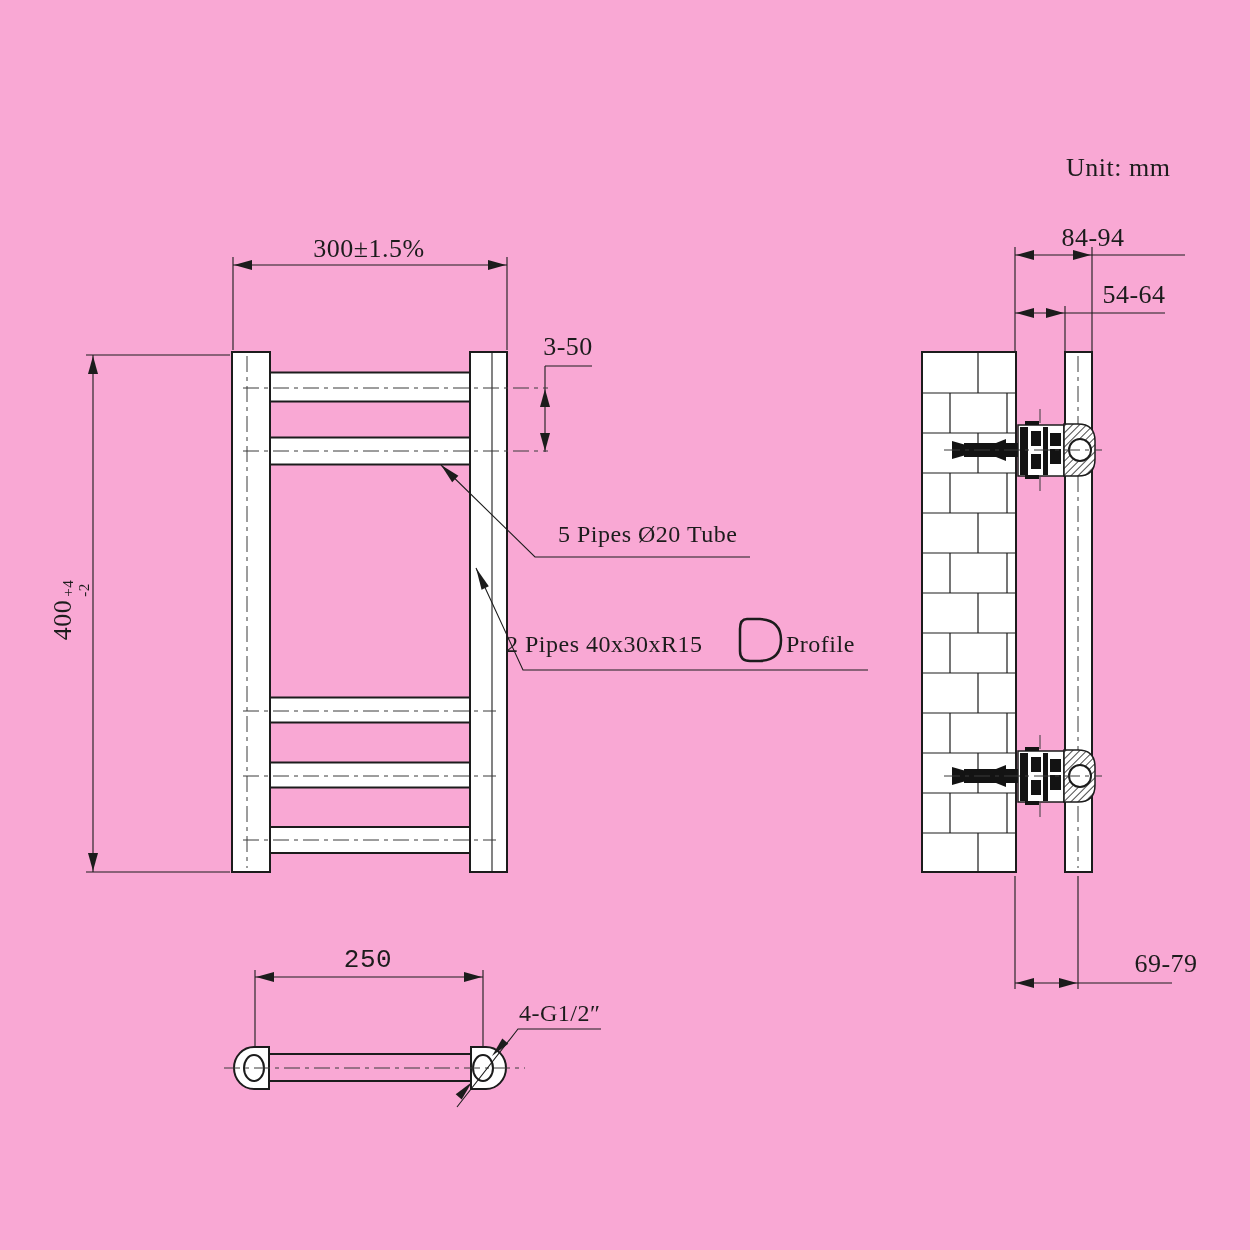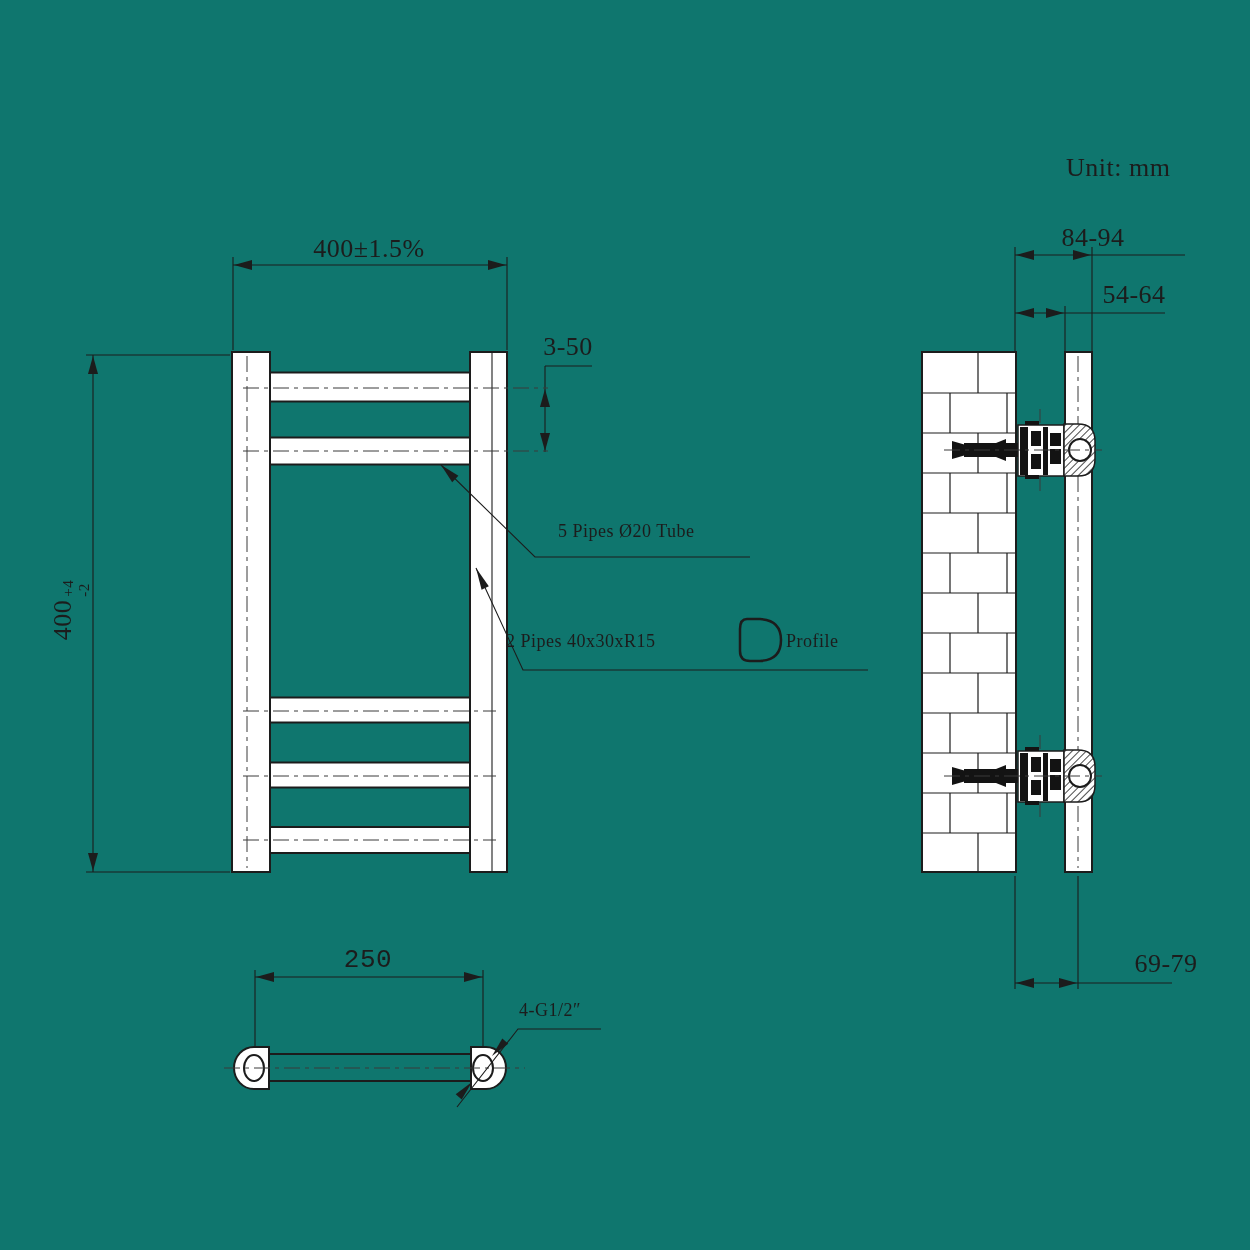--- a/index.html
+++ b/index.html
@@ -1,21 +1,21 @@
 <!DOCTYPE html>
 <html><head>
 <meta charset="utf-8">
 <style>
   html,body{margin:0;padding:0;background:#fff;}
-  .canvas{position:relative;width:1250px;height:1250px;background:#0f766e;overflow:hidden;}
+  .canvas{position:relative;width:1250px;height:1250px;background:#f9a8d4;overflow:hidden;}
   .canvas svg{position:absolute;left:0;top:0;}
   .lbl{position:absolute;font-family:"Liberation Serif",serif;font-size:26px;color:#1c1c1c;white-space:nowrap;letter-spacing:.5px;}
   .ctr{transform:translate(-50%,-50%);}
   .rot{transform:translate(-50%,-50%) rotate(-90deg);}
-  .sm{font-size:18px;}
+  .sm{font-size:24px;}
   .tol{display:inline-flex;flex-direction:column;font-size:15px;line-height:1.05;vertical-align:-2px;margin-left:3px;}
   
   .o{fill:none;stroke:#1c1c1c;stroke-width:2;}
   .of{fill:#fff;stroke:#1c1c1c;stroke-width:2;}
   .o25{fill:none;stroke:#1c1c1c;stroke-width:2.5;}
   .d{fill:none;stroke:#1c1c1c;stroke-width:1.1;}
   .c{fill:none;stroke:#3a3a3a;stroke-width:1;stroke-dasharray:16 5 4 5;}
   .b{fill:none;stroke:#1c1c1c;stroke-width:1.2;}
   .a{fill:#1c1c1c;stroke:none;}
   .blk{fill:#131313;stroke:none;}
@@ -168,21 +168,21 @@
     <g>
       <path class="d" d="M1015 876V989M1078 876V989M1015 983H1172"></path>
       <polygon class="a" points="1016,983 1034,978 1034,988"></polygon>
       <polygon class="a" points="1077,983 1059,978 1059,988"></polygon>
     </g>
   </g>
 </svg>
 
 <div class="lbl" style="left:1066px;top:153px;">Unit: mm</div>
 
-<div class="lbl ctr" style="left:369px;top:249px;">400±1.5%</div>
+<div class="lbl ctr" style="left:369px;top:249px;">300±1.5%</div>
 
 <div class="lbl rot" style="left:70px;top:610px;"><span>400</span><span class="tol">
         <span>+4</span>
         <span>-2</span>
       </span></div>
 
 <div class="lbl ctr" style="left:568px;top:347px;">3-50</div>
 
 <div class="lbl sm" style="left:558px;top:521px;">5 Pipes Ø20 Tube</div>
 

